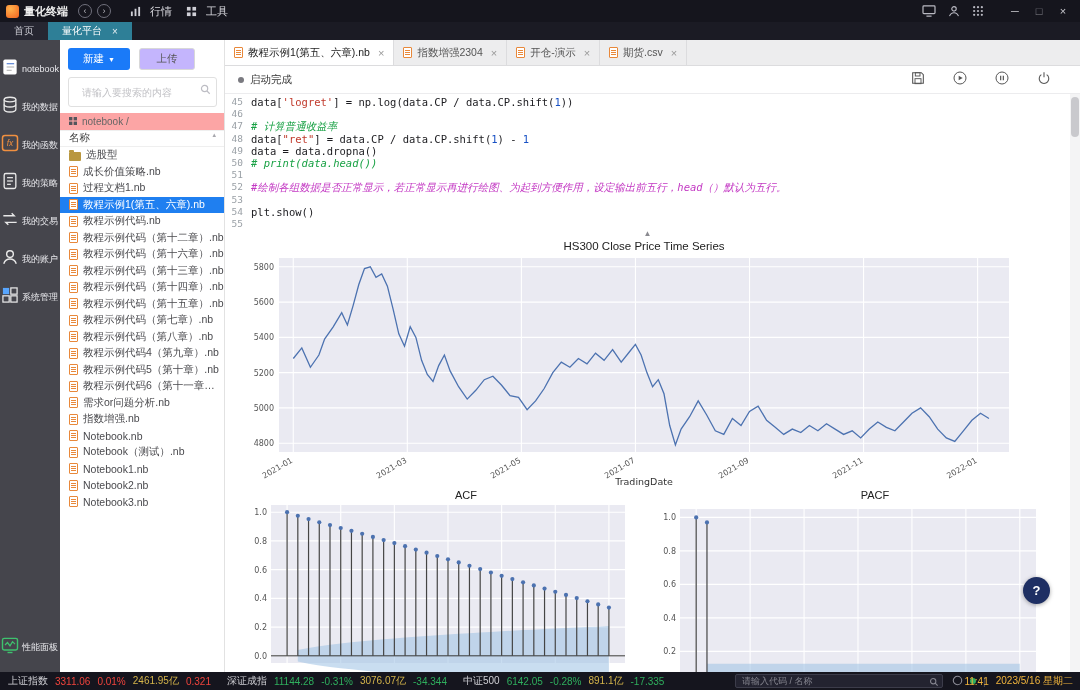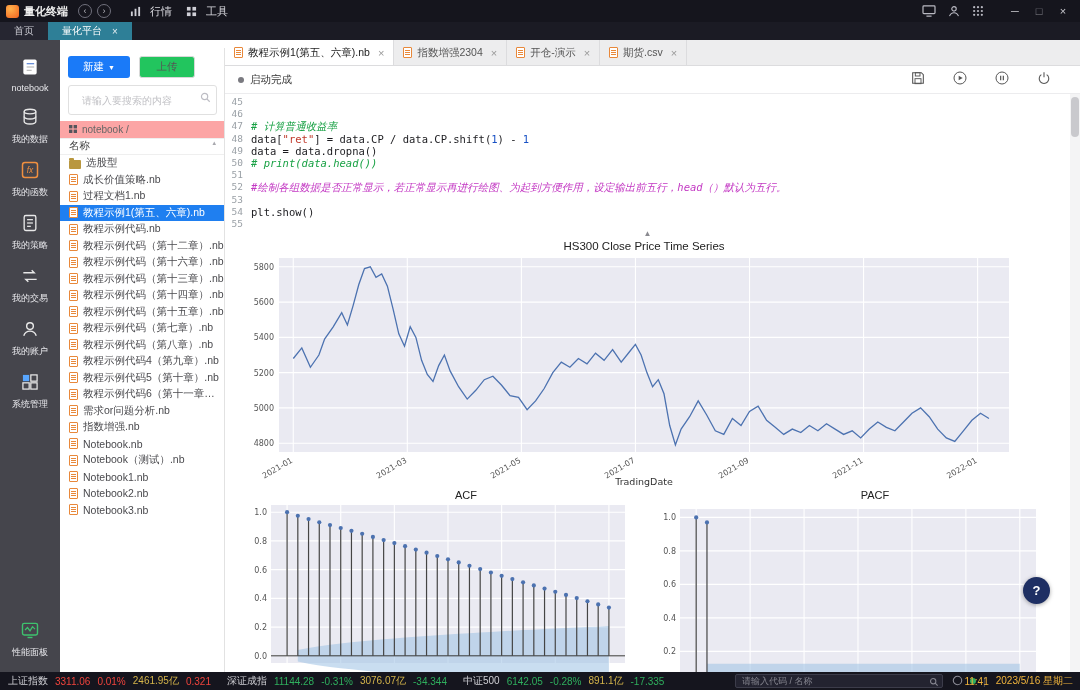--- a/index.html
+++ b/index.html
@@ -19,30 +19,30 @@
   .winctl .maxi { color:#85858d; }
 
   
   .wintabs { position:absolute; left:0; top:22px; width:1080px; height:18px; background:#1b1b24; display:flex; z-index:40; }
   .wtab { height:18px; display:flex; align-items:center; justify-content:center; font-size:10px; color:#c7c7cf; padding:0 14px; cursor:pointer; background:#262631; }
   .wtab.active { background:#2e7f97; color:#fff; gap:10px; }
   .wtab .x { font-size:10px; color:#e3eef2; }
 
   
   .sidebar { position:absolute; left:0; top:40px; width:60px; height:632px; background:#45454c; display:flex; flex-direction:column; align-items:center; padding-top:10px; z-index:20; }
-  .side-item { width:60px; display:flex; flex-direction:column; align-items:center; gap:2px; padding:7px 0; cursor:pointer; }
+  .side-item { width:60px; display:flex; flex-direction:row; align-items:center; gap:2px; padding:7px 0; cursor:pointer; }
   .side-item .lbl { font-size:9px; color:#e8e8ec; }
   .side-bottom { margin-top:auto; margin-bottom:6px; }
 
   
-  .filepanel { position:absolute; left:60px; top:48px; width:165px; height:632px; background:#fff; border-right:1px solid #e2e2e2; z-index:20; }
+  .filepanel { position:absolute; left:60px; top:40px; width:165px; height:632px; background:#fff; border-right:1px solid #e2e2e2; z-index:20; }
   .fp-buttons { display:flex; gap:9px; padding:8px 0 0 8px; }
   .btn-new { width:62px; height:22px; background:#1a7af8; color:#fff; font-size:10.5px; border:none; border-radius:3px; display:flex; align-items:center; justify-content:center; gap:4px; cursor:pointer; }
   .btn-new .caret { font-size:7px; }
-  .btn-upload { width:56px; height:22px; background:#22c55e; color:#555; font-size:10.5px; border:1px solid #d8d8d8; border-radius:3px; cursor:pointer; }
+  .btn-upload { width:56px; height:22px; background:#c4b5fd; color:#555; font-size:10.5px; border:1px solid #d8d8d8; border-radius:3px; cursor:pointer; }
   .fp-search { position:relative; margin:7px 8px 0 8px; }
   .fp-search input { width:149px; height:30px; border:1px solid #e0e0e0; border-radius:3px; font-size:10px; padding:0 20px 0 13px; color:#555; outline:none; font-family:inherit; }
   .fp-search input::placeholder { color:#c2c2c6; }
   .fp-search .mag { position:absolute; right:5px; top:4px; }
   .fp-crumb { display:flex; align-items:center; gap:5px; height:17px; padding-left:9px; margin-top:6px; background:#fca5a5; font-size:10px; color:#666; }
   .fp-header { display:flex; align-items:flex-start; height:17px; padding:0 8px 0 9px; border-top:1px solid #efefef; border-bottom:1px solid #efefef; font-size:10.5px; color:#444; }
   .fp-header .sort { margin-left:auto; font-size:7px; color:#a8a8ae; }
   .flist { }
   .frow { display:flex; align-items:center; gap:5px; height:16.5px; padding-left:9px; font-size:10.5px; color:#4a4a4e; cursor:pointer; white-space:nowrap; overflow:hidden; }
   .frow.sel { background:#1f7ff0; color:#fff; }
@@ -424,21 +424,21 @@
               <line x1="14" y1="8.5" x2="14" y2="15.5" stroke="#555" stroke-width="1.8"></line>
             </svg></span>
         <span class="tool"><svg width="16" height="16" viewBox="0 0 24 24">
               <path d="M8 7a7.2 7.2 0 1 0 8 0" fill="none" stroke="#555" stroke-width="1.6"></path>
               <line x1="12" y1="3.5" x2="12" y2="11" stroke="#555" stroke-width="1.6"></line>
             </svg></span>
       </span>
     </div>
 
     <div class="codearea" id="code-lines">
-        <div class="cline"><span class="lnum">45</span></div>
+        <div class="cline"><span class="lnum">45</span><span class="lbody"><span class="tok-d">data[</span><span class="tok-s">'logret'</span><span class="tok-d">] = np.log(data.CP / data.CP.shift(</span><span class="tok-n">1</span><span class="tok-d">))</span></span></div>
         <div class="cline"><span class="lnum">46</span><span class="lbody"></span></div>
         <div class="cline"><span class="lnum">47</span><span class="lbody"><span class="tok-c"># 计算普通收益率</span></span></div>
         <div class="cline"><span class="lnum">48</span><span class="lbody"><span class="tok-d">data[</span><span class="tok-s">"ret"</span><span class="tok-d">] = data.CP / data.CP.shift(</span><span class="tok-n">1</span><span class="tok-d">) - </span><span class="tok-n">1</span></span></div>
         <div class="cline"><span class="lnum">49</span><span class="lbody"><span class="tok-d">data = data.dropna()</span></span></div>
         <div class="cline"><span class="lnum">50</span><span class="lbody"><span class="tok-c"># print(data.head())</span></span></div>
         <div class="cline"><span class="lnum">51</span><span class="lbody"></span></div>
         <div class="cline"><span class="lnum">52</span><span class="lbody"><span class="tok-m">#绘制各组数据是否正常显示，若正常显示再进行绘图、为起到方便作用，设定输出前五行，head（）默认为五行。</span></span></div>
         <div class="cline"><span class="lnum">53</span></div>
         <div class="cline"><span class="lnum">54</span><span class="lbody"><span class="tok-d">plt.show()</span></span></div>
         <div class="cline"><span class="lnum">55</span><span class="lbody"></span></div>

